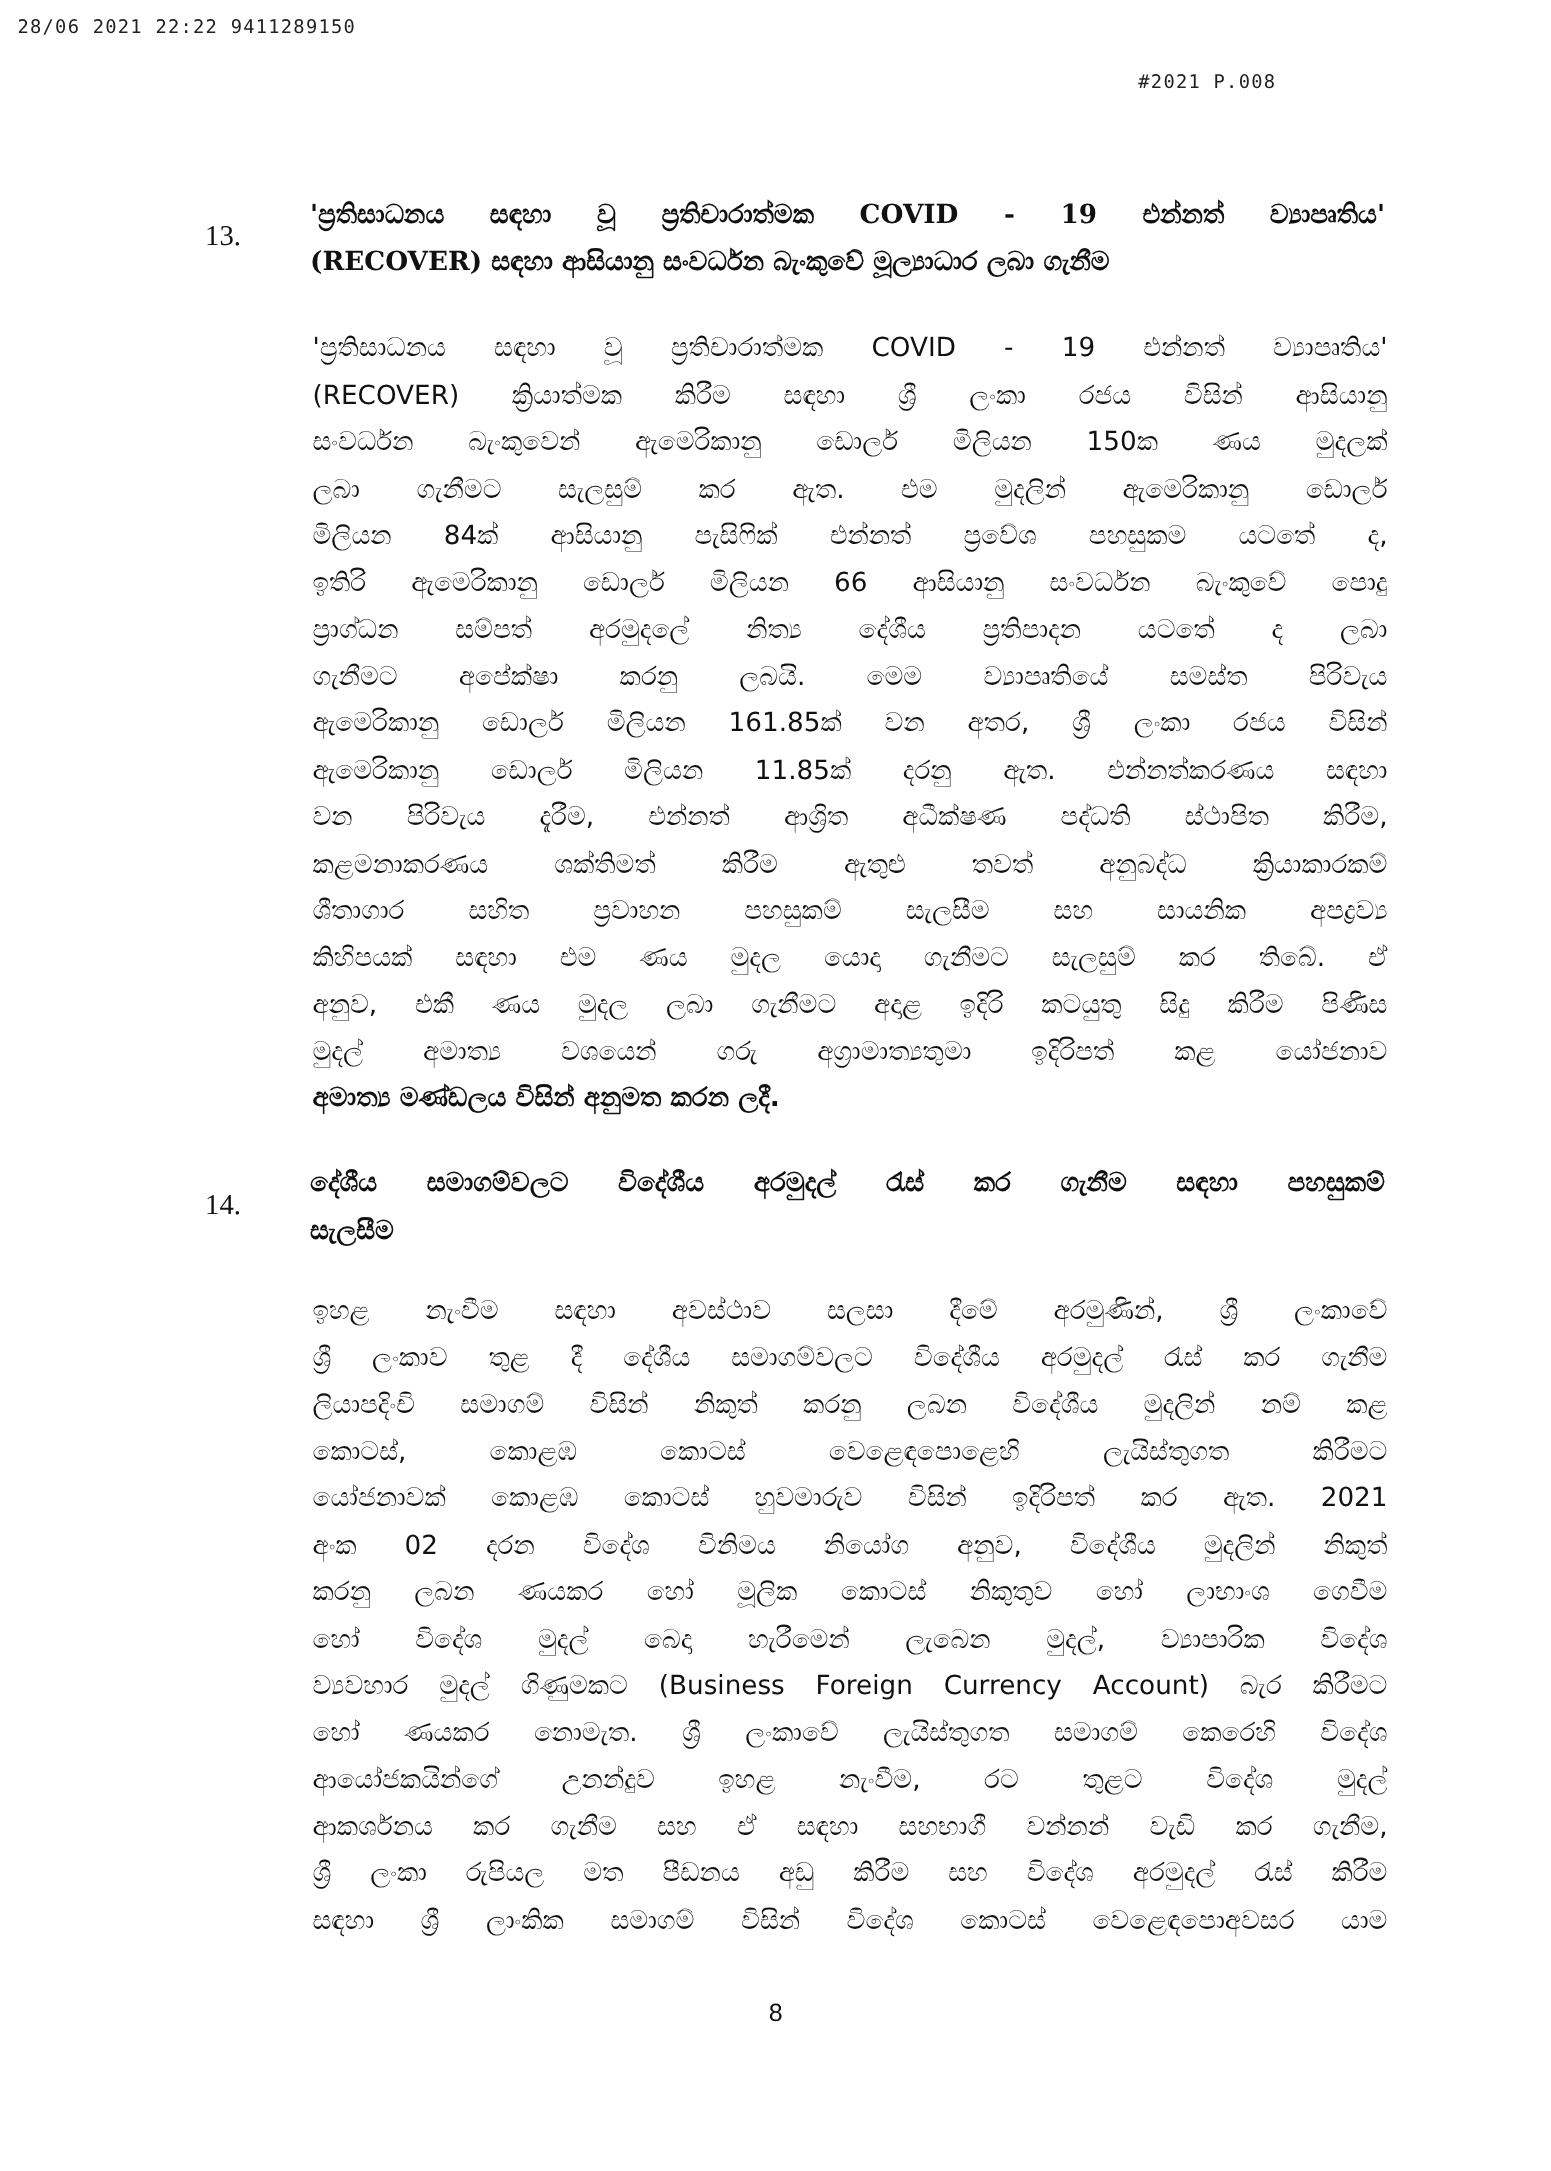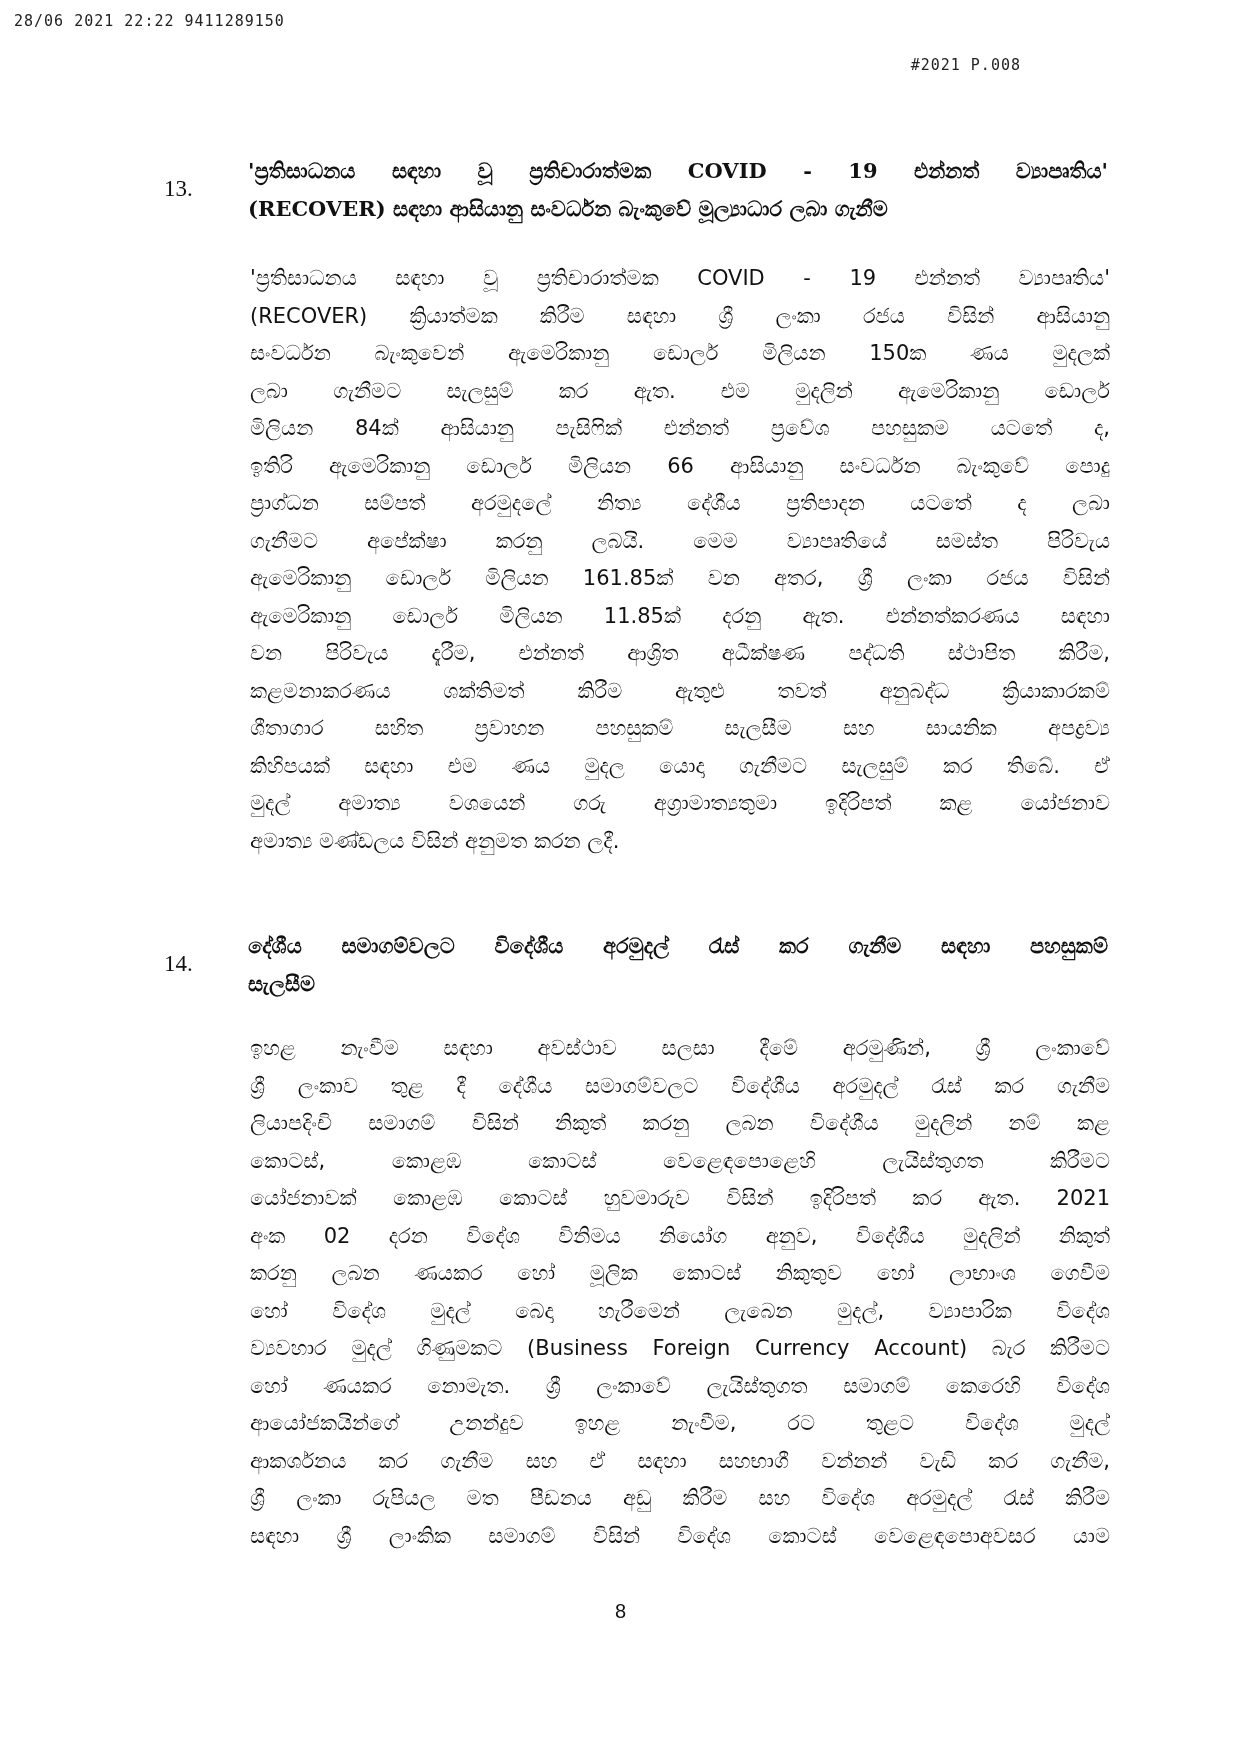--- a/index.html
+++ b/index.html
@@ -16,21 +16,21 @@
   }
   .section-num { position: absolute; left: 0; top: 0; font-weight: normal; font-family: "Liberation Serif", serif; font-size: 23px; margin-top: 18px; }
   .section-title { position: absolute; left: 84px; width: 860px; }
   .title-line { display: block; white-space: nowrap; text-align-last: justify; text-align: justify; }
   .title-line.last { text-align-last: left; }
   .para {
     position: absolute; left: 250px; width: 860px;
     font-family: "DejaVu Sans", sans-serif; font-size: 21px; line-height: 37.5px;
   }
   .line { display: block; white-space: nowrap; text-align: justify; text-align-last: justify; overflow: hidden; }
-  .line.last { text-align-last: left; }
+  .line.last { text-align-last: left; font-weight: bold; }
   .page-number {
     position: absolute; top: 1600px; left: 0; width: 1241px; text-align: center;
     font-family: "Liberation Sans", sans-serif; font-size: 20px;
   }
 </style>
 </head>
 <body>
 
 <div class="fax-header">
   <span class="fax-left">28/06 2021  22:22 9411289150</span>
@@ -53,20 +53,21 @@
   <span class="line">මිලියන 84ක් ආසියානු පැසිෆික් එන්නත් ප්‍රවේශ පහසුකම යටතේ ද,</span>
   <span class="line">ඉතිරි ඇමෙරිකානු ඩොලර් මිලියන 66 ආසියානු සංවර්ධන බැංකුවේ පොදු</span>
   <span class="line">ප්‍රාග්ධන සම්පත් අරමුදලේ නිත්‍ය දේශීය ප්‍රතිපාදන යටතේ ද ලබා</span>
   <span class="line">ගැනීමට අපේක්ෂා කරනු ලබයි. මෙම ව්‍යාපෘතියේ සමස්ත පිරිවැය</span>
   <span class="line">ඇමෙරිකානු ඩොලර් මිලියන 161.85ක් වන අතර, ශ්‍රී ලංකා රජය විසින්</span>
   <span class="line">ඇමෙරිකානු ඩොලර් මිලියන 11.85ක් දරනු ඇත. එන්නත්කරණය සඳහා</span>
   <span class="line">වන පිරිවැය දැරීම, එන්නත් ආශ්‍රිත අධීක්ෂණ පද්ධති ස්ථාපිත කිරීම,</span>
   <span class="line">කළමනාකරණය ශක්තිමත් කිරීම ඇතුළු තවත් අනුබද්ධ ක්‍රියාකාරකම්</span>
   <span class="line">ශීතාගාර සහිත ප්‍රවාහන පහසුකම් සැලසීම සහ සායනික අපද්‍රව්‍ය</span>
   <span class="line">කිහිපයක් සඳහා එම ණය මුදල යොදා ගැනීමට සැලසුම් කර තිබේ. ඒ</span>
+  <span class="line">අනුව, එකී ණය මුදල ලබා ගැනීමට අදාළ ඉදිරි කටයුතු සිදු කිරීම පිණිස</span>
   <span class="line">මුදල් අමාත්‍ය වශයෙන් ගරු අග්‍රාමාත්‍යතුමා ඉදිරිපත් කළ යෝජනාව</span>
   <span class="line last">අමාත්‍ය මණ්ඩලය විසින් අනුමත කරන ලදී.</span>
 </div>
 
 <div class="section-head" style="top:927px;">
   <span class="section-num">14.</span>
   <div class="section-title">
     <span class="title-line">දේශීය සමාගම්වලට විදේශීය අරමුදල් රැස් කර ගැනීම සඳහා පහසුකම්</span>
     <span class="title-line last">සැලසීම</span>
   </div>

